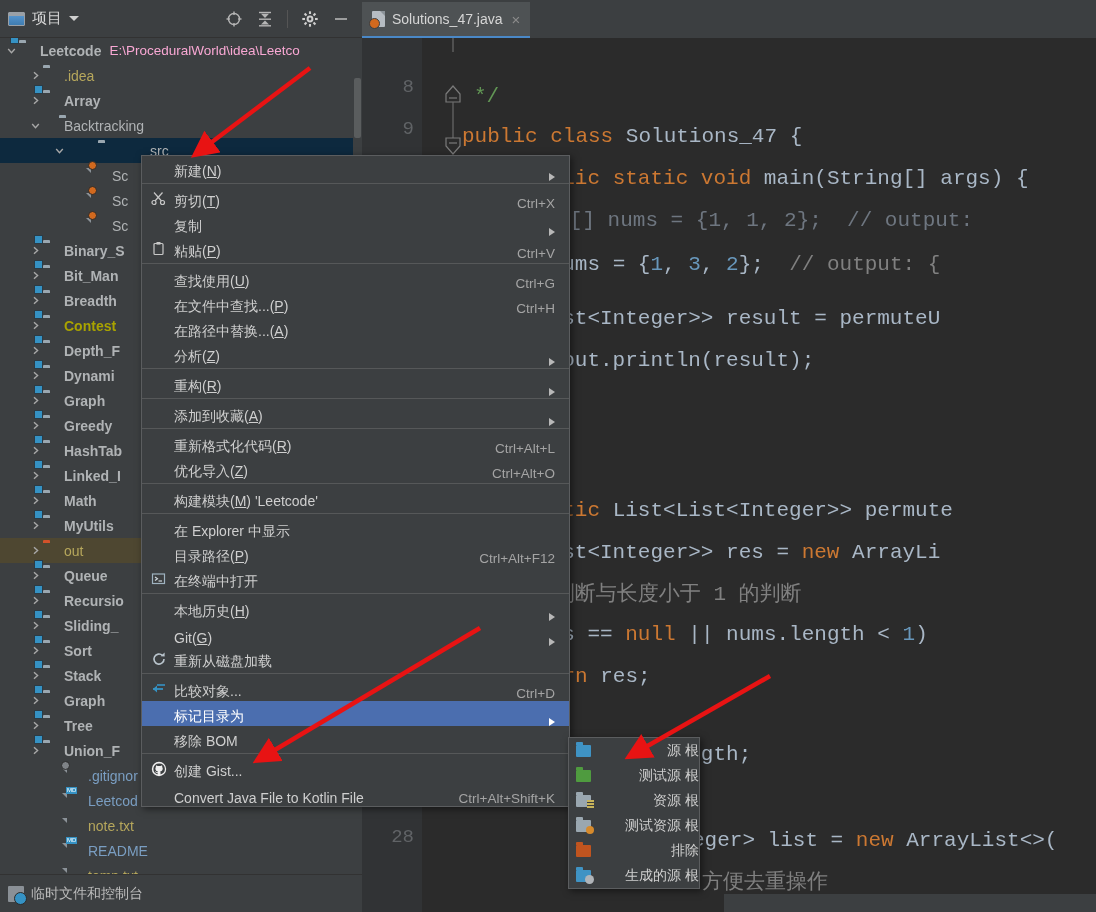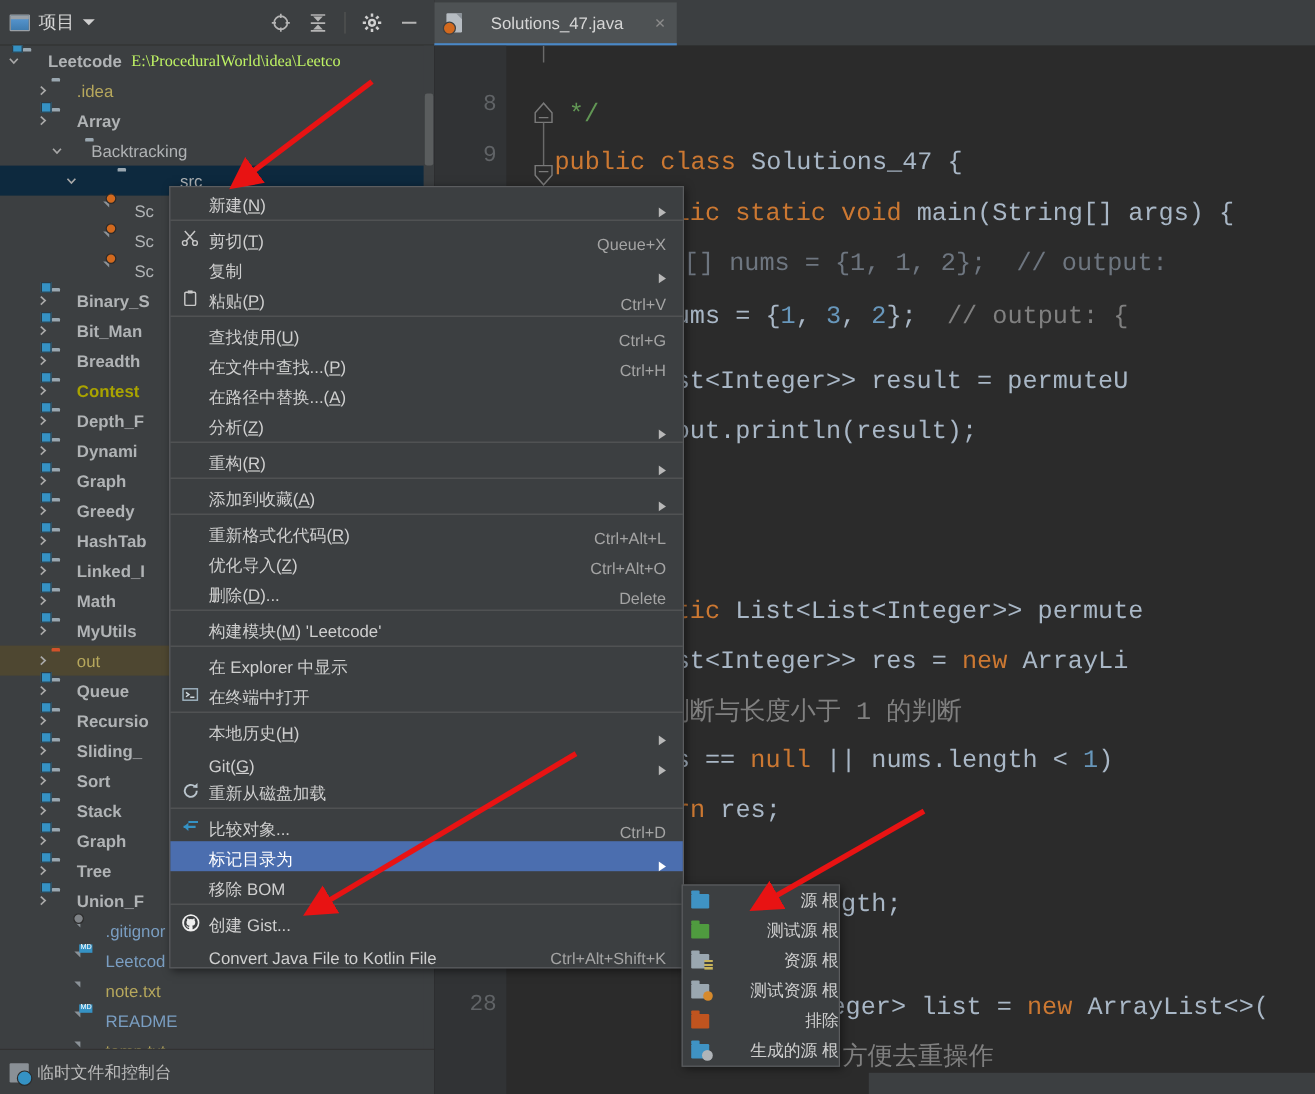--- a/index.html
+++ b/index.html
@@ -35,21 +35,21 @@
   #tree { position:absolute; top:38px; left:0; right:0; bottom:38px; overflow:hidden; }
   .trow {
     height:25px; display:flex; align-items:center; padding-left:4px;
     white-space:nowrap; font-size:14px;
   }
   .trow.sel-src { background:#0d293e;gap:31px; }
   .trow.sel-out { background:#4e4731; }
   .arrow { width:15px; height:25px; display:flex; align-items:center; justify-content:center; flex:none;}
   .arrow svg { display:block; }
   .tlabel { margin-left:5px; }
-  .tpath { margin-left:8px; color:#bef264; font-size:13.5px;font-family:Liberation Serif, serif;}
+  .tpath { margin-left:8px; color:#f9a8d4; font-size:13.5px;}
   .bold { font-weight:bold; }
   .c-grey  { color:#b0b3b5; }
   .c-yellow{ color:#b6a75c;text-align:right; }
   .c-olive { color:#a9a300; }
   .c-blue  { color:#7a9ec2; }
   .ficon { width:16px; height:16px; flex:none; position:relative; }
   
   .fold { width:16px; height:13px; background:#9aa7b0; border-radius:1px 2px 2px 2px; position:relative; }
   .fold::before{content:"";position:absolute;top:-3px;left:0;width:7px;height:3px;background:#9aa7b0;border-radius:1px 1px 0 0;}
   .fold.mod::after{content:"";position:absolute;right:0;bottom:-1px;width:7px;height:7px;background:#3592c4;border:1px solid #2b3b45;}
@@ -64,21 +64,21 @@
     display:flex;align-items:center;gap:7px;padding-left:8px;border-top:1px solid #323232;
   }
   .scratch-ico{width:16px;height:16px;position:relative;background:#8a9096;border-radius:1px;}
   .scratch-ico::after{content:"";position:absolute;right:-3px;bottom:-3px;width:11px;height:11px;border-radius:50%;background:#3592c4;border:1px solid #2b2b2b;}
   
   #tree-scroll{position:absolute;right:0;top:38px;width:9px;height:874px;background:#3c3f41;}
   #tree-thumb{position:absolute;right:1px;top:40px;width:7px;height:60px;background:#5a5d5e;border-radius:2px;}
   
   #editor-area{position:absolute;left:362px;top:0;right:0;bottom:0;background:#2b2b2b;}
   #tabbar{height:38px;background:#3c3f41;display:flex;align-items:flex-end;}
-  .etab{height:36px;display:flex;align-items:center;gap:24px;padding:0 10px 0 10px;background:#4e5254;border-bottom:2px solid #4a88c7;font-size:14px;color:#d6d6d6;}
+  .etab{height:36px;display:flex;align-items:center;gap:7px;padding:0 10px 0 10px;background:#4e5254;border-bottom:2px solid #4a88c7;font-size:14px;color:#d6d6d6;}
   .etab .java-ico{width:13px;height:16px;background:#b6bcc2;position:relative;border-radius:1px;}
   .etab .java-ico::before{content:"";position:absolute;right:0;top:0;border-left:5px solid transparent;border-top:5px solid #8b9298;}
   .etab .java-ico::after{content:"";position:absolute;left:-3px;bottom:-2px;width:9px;height:9px;border-radius:50%;background:#d2691e;border:1px solid #3c3f41;}
   .tab-close{color:#8c8c8c;font-size:15px;margin-left:2px;}
   #code-wrap{position:absolute;top:38px;left:0;right:0;bottom:0;background:#2b2b2b;overflow:hidden;}
   #gutter{position:absolute;left:0;top:0;width:60px;height:100%;background:#313335;}
   .lnum{position:absolute;right:8px;color:#606366;font-family:"Liberation Mono",monospace;font-size:19px;}
   #fold-col{position:absolute;left:80px;top:0;width:22px;height:100%;}
   .codeline{
     position:absolute;left:112px;white-space:pre;
@@ -197,21 +197,21 @@
       </div>
       <div class="trow" style="padding-left: 28px;">
         <span class="arrow">
           <svg width="9" height="9" viewBox="0 0 9 9">
             <path d="M3 1.2 L6.6 4.5 L3 7.8" fill="none" stroke="#a8a8a8" stroke-width="1.4"></path>
           </svg>
         </span>
         <span class="ficon"><span class="fold mod"></span></span>
         <span class="tlabel c-grey bold">Array</span>
       </div>
-      <div class="trow" style="padding-left: 40px; text-align: right;">
+      <div class="trow" style="padding-left: 28px; text-align: right;">
         <span class="arrow">
           <svg width="9" height="9" viewBox="0 0 9 9">
             <path d="M1.2 3 L4.5 6.6 L7.8 3" fill="none" stroke="#a8a8a8" stroke-width="1.4"></path>
           </svg>
         </span>
         <span class="ficon"><span class="fold"></span></span>
         <span class="tlabel c-grey">Backtracking</span>
       </div>
       <div class="trow sel-src" style="padding-left: 52px;">
         <span class="arrow">
@@ -520,21 +520,21 @@
     <div class="mi">
       <span class="mico">
         <svg width="15" height="15" viewBox="0 0 15 15">
           <circle cx="3" cy="11.5" r="2" fill="none" stroke="#c8c8c8" stroke-width="1.2"></circle>
           <circle cx="11.5" cy="11.5" r="2" fill="none" stroke="#c8c8c8" stroke-width="1.2"></circle>
           <line x1="4" y1="10" x2="11.5" y2="1.5" stroke="#c8c8c8" stroke-width="1.2"></line>
           <line x1="10.5" y1="10" x2="3" y2="1.5" stroke="#c8c8c8" stroke-width="1.2"></line>
         </svg>
       </span>
       <span class="mtext">剪切(<u>T</u>)</span>
-      <span class="macc">Queue+X</span>
+      <span class="macc">Ctrl+X</span>
     </div>
     <div class="mi">
       <span class="mtext">复制</span>
       <span class="msub"></span>
     </div>
     <div class="mi">
       <span class="mico">
         <svg width="15" height="15" viewBox="0 0 15 15">
           <rect x="3" y="2.5" width="9" height="11" rx="1" fill="none" stroke="#c8c8c8" stroke-width="1.2"></rect>
           <rect x="5.5" y="1" width="4" height="2.6" fill="#c8c8c8"></rect>
@@ -571,31 +571,31 @@
     </div>
     <div class="msep"></div>
     <div class="mi">
       <span class="mtext">重新格式化代码(<u>R</u>)</span>
       <span class="macc">Ctrl+Alt+L</span>
     </div>
     <div class="mi">
       <span class="mtext">优化导入(<u>Z</u>)</span>
       <span class="macc">Ctrl+Alt+O</span>
     </div>
-    <div class="mi">
-      <span class="mtext">删除(<u>D</u>)...</span>
-      <span class="macc">Delete</span>
-    </div>
     <div class="msep"></div>
     <div class="mi">
       <span class="mtext">构建模块(<u>M</u>) 'Leetcode'</span>
     </div>
     <div class="msep"></div>
     <div class="mi">
       <span class="mtext">在 Explorer 中显示</span>
+    </div>
+    <div class="mi">
+      <span class="mtext">目录路径(<u>P</u>)</span>
+      <span class="macc">Ctrl+Alt+F12</span>
     </div>
     <div class="mi">
       <span class="mico">
         <svg width="15" height="15" viewBox="0 0 15 15">
           <rect x="1.5" y="3" width="12" height="9.5" fill="none" stroke="#9fb3c0" stroke-width="1.2"></rect>
           <path d="M4 6 L6.5 7.8 L4 9.6" fill="none" stroke="#cfd8dd" stroke-width="1.2"></path>
           <line x1="7.5" y1="10" x2="11" y2="10" stroke="#cfd8dd" stroke-width="1.2"></line>
         </svg>
       </span>
       <span class="mtext">在终端中打开</span>

